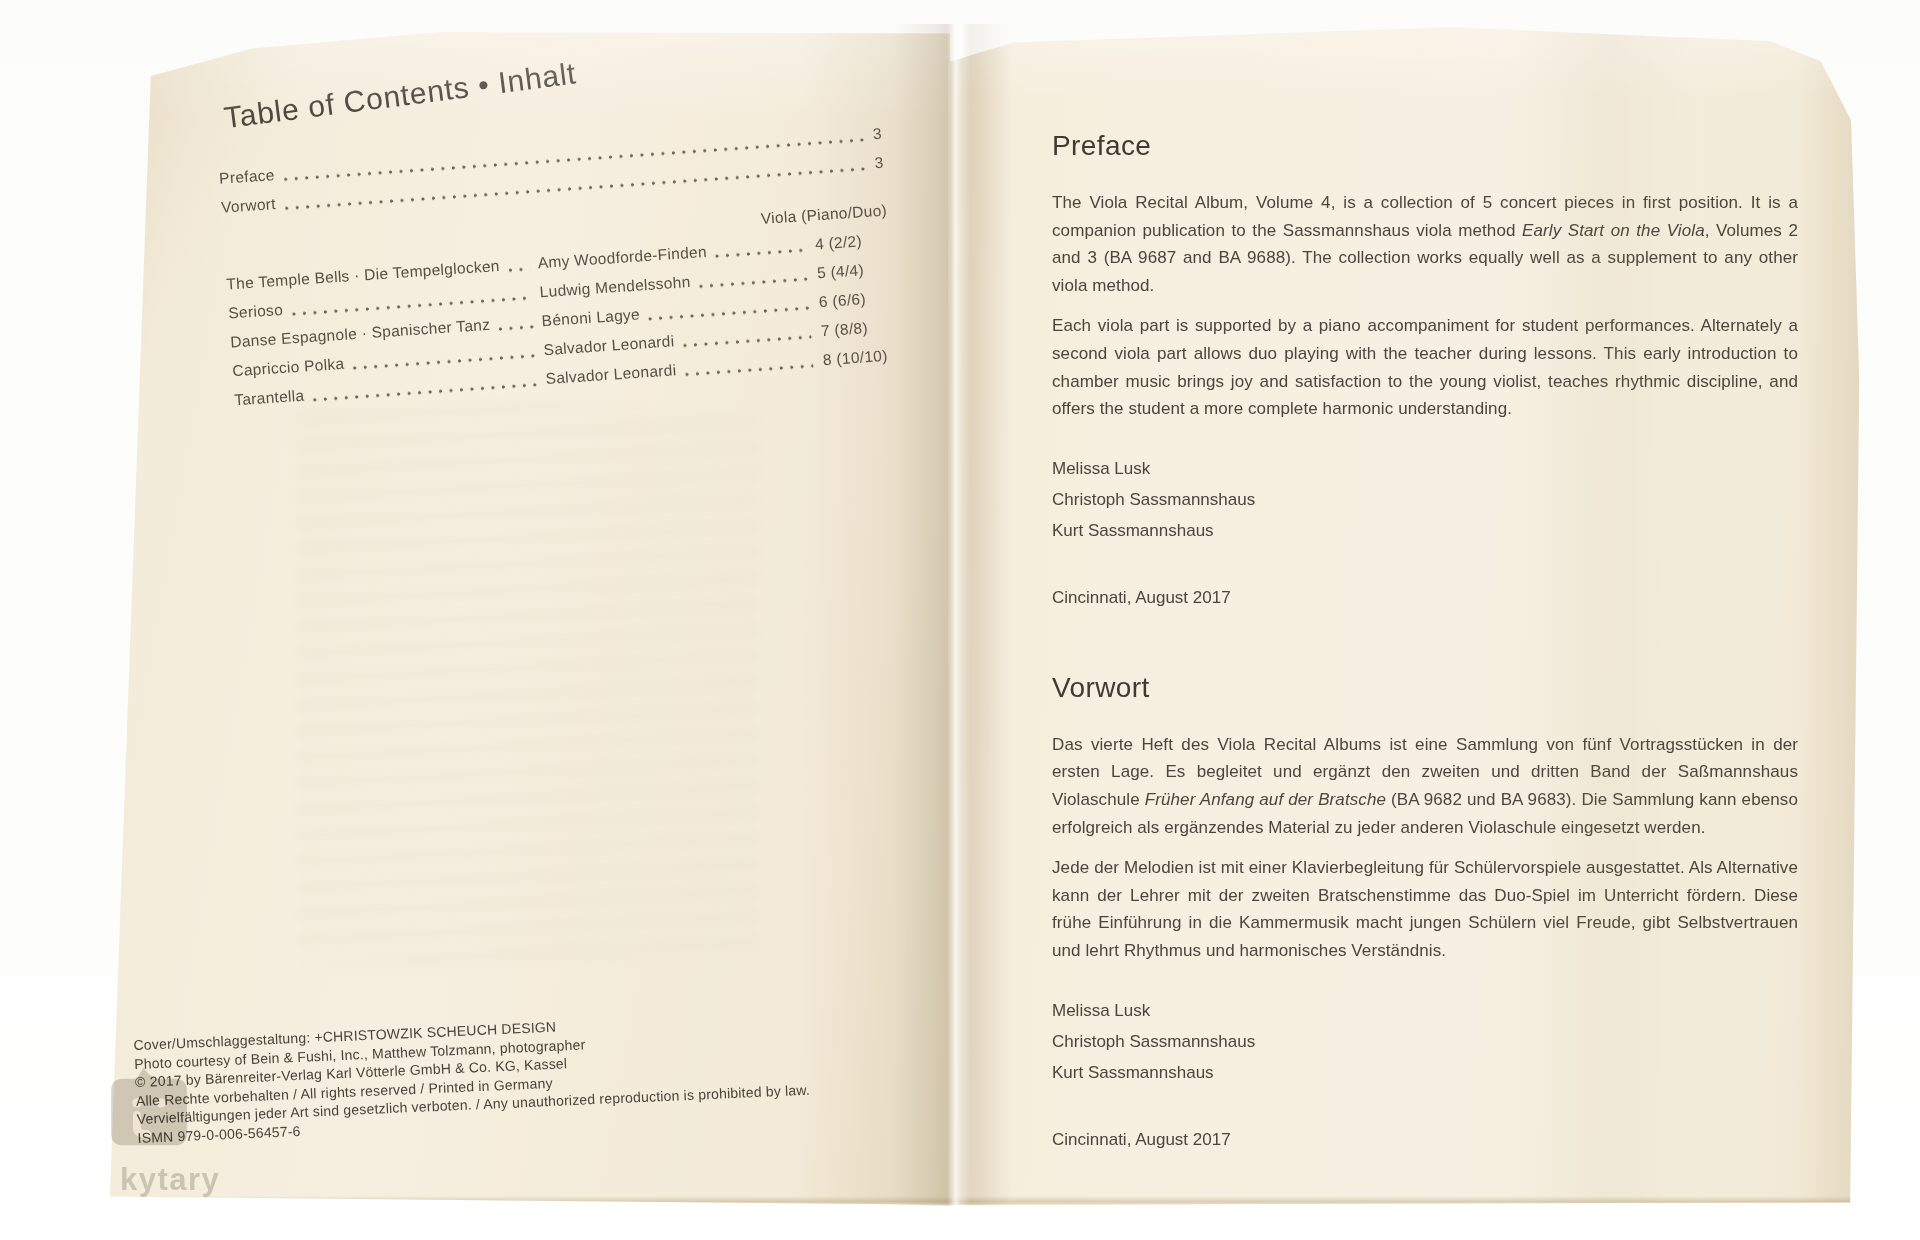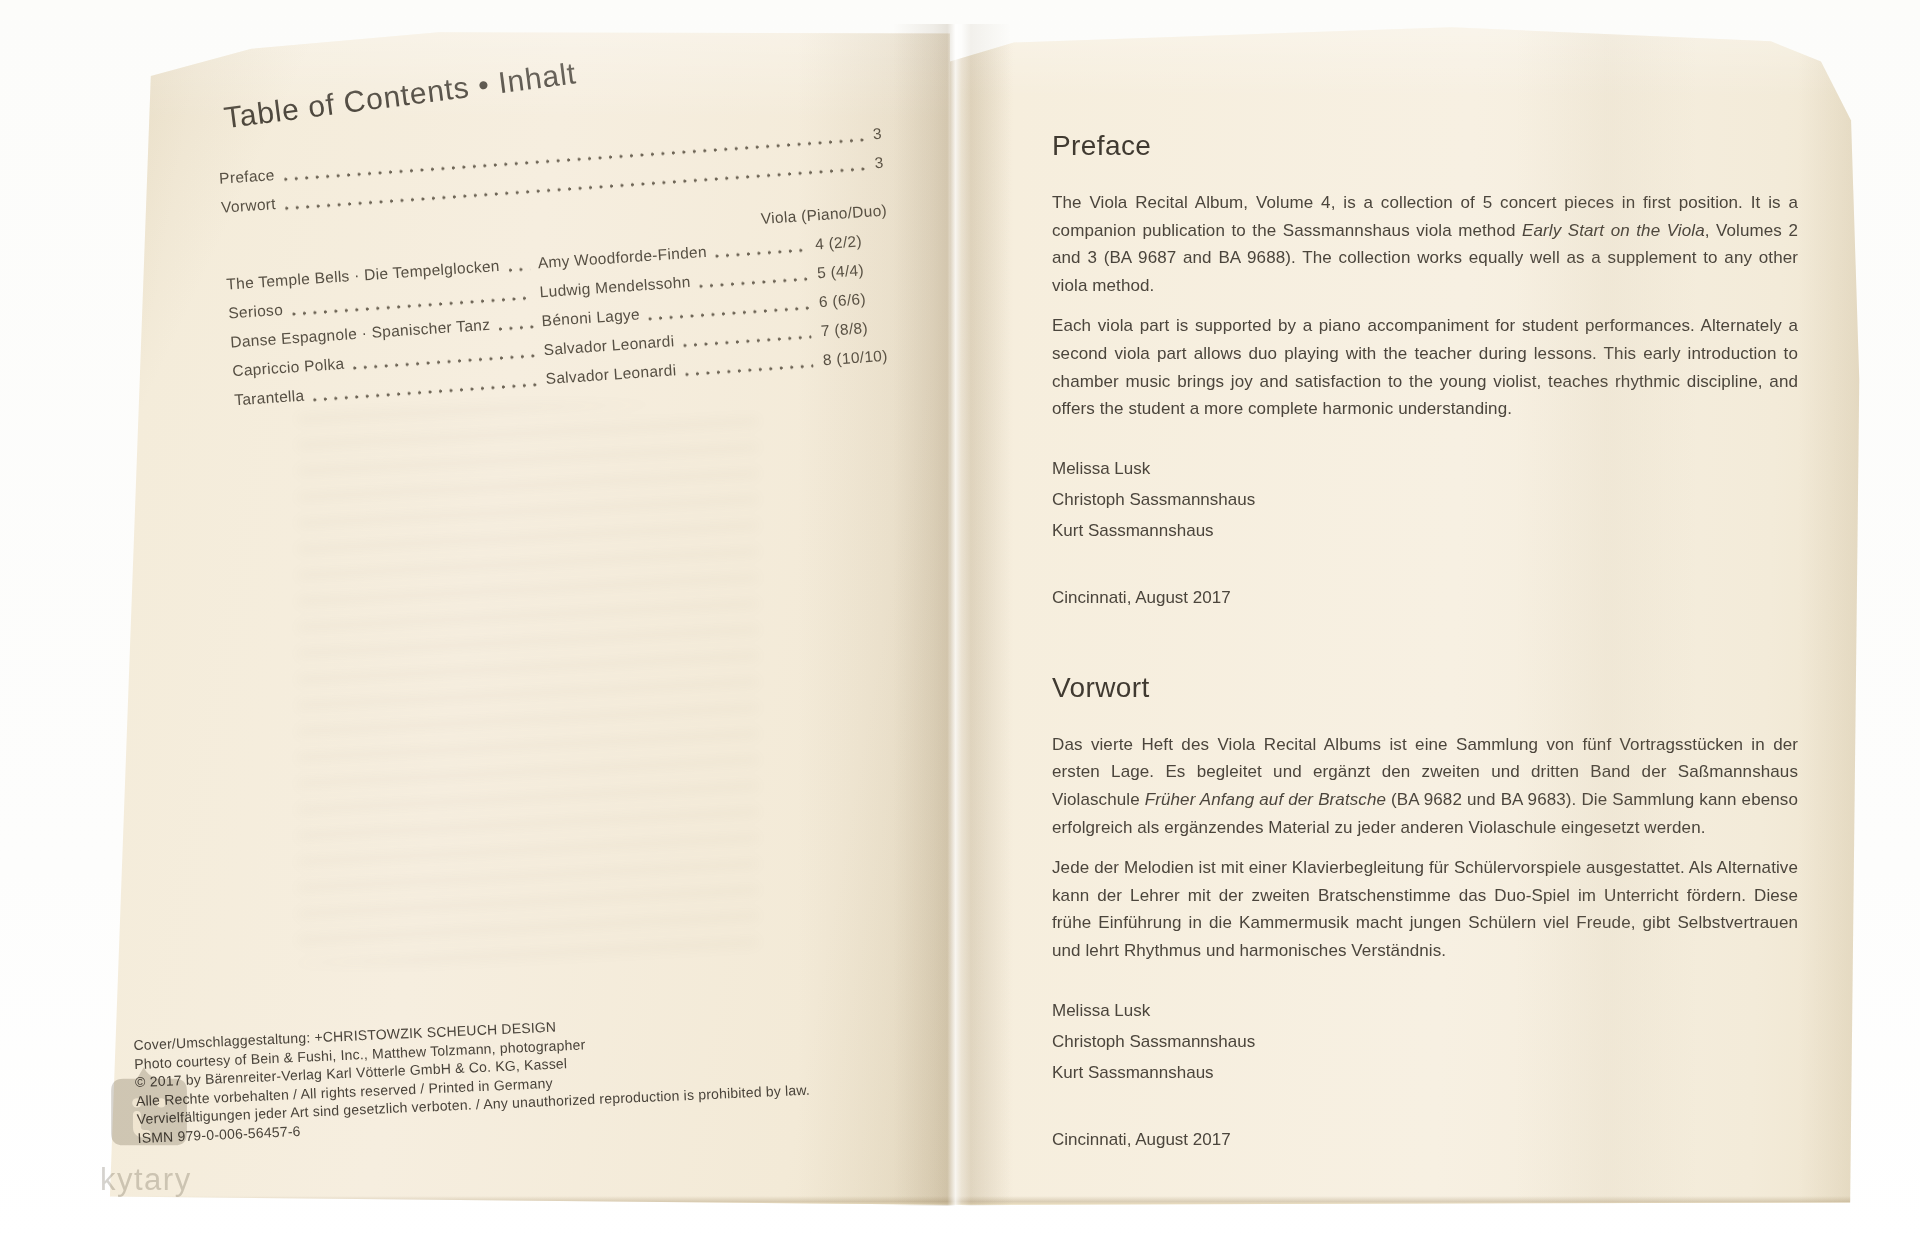--- a/index.html
+++ b/index.html
@@ -69,21 +69,21 @@
   .sec p{font-size:17px;line-height:27.6px;text-align:justify;margin:0 0 13px 0;color:#4b453c;letter-spacing:.1px;}
   .sec p .it{font-style:italic;}
   .sigs{margin-top:36px;}
   .sig{font-size:17px;margin-top:11px;}
   .dateline{display:block;font-size:17px;margin-top:47px;}
   .sec-vorwort{margin-top:64px;}
 
   
   .watermark{position:absolute;left:96px;top:1066px;width:170px;opacity:.55;mix-blend-mode:multiply;pointer-events:none;}
   .watermark svg{display:block;}
-  .wm-text{font-size:31px;font-weight:normal;letter-spacing:1.5px;color:#b3aea6;margin:4px 0 0 4px;}
+  .wm-text{font-size:31px;font-weight:bold;letter-spacing:1.5px;color:#b3aea6;margin:4px 0 0 24px;}
 </style>
 </head>
 <body>
 
 <div class="scene">
 
   <div class="page page-left">
     <div class="ghosts"></div>
 
     <div class="toc">

